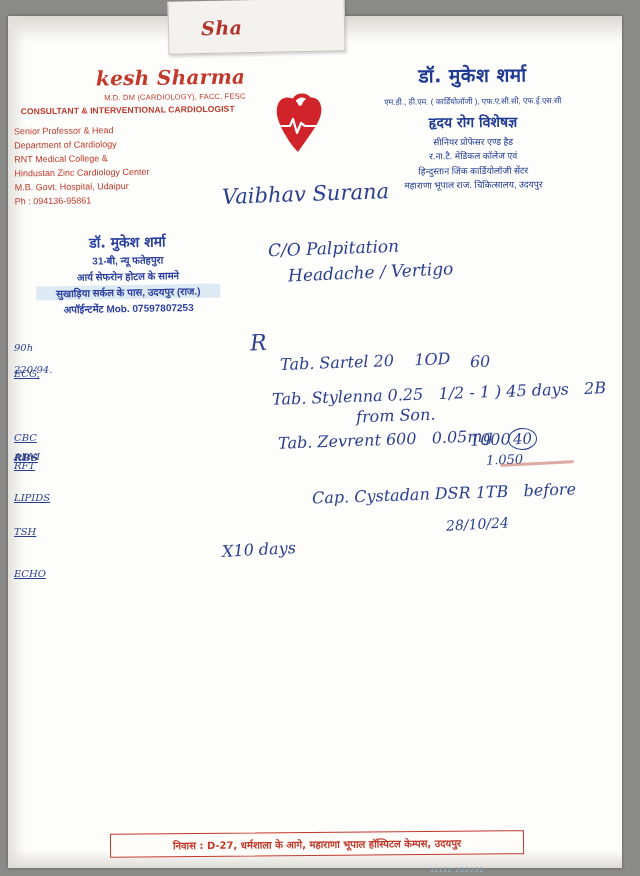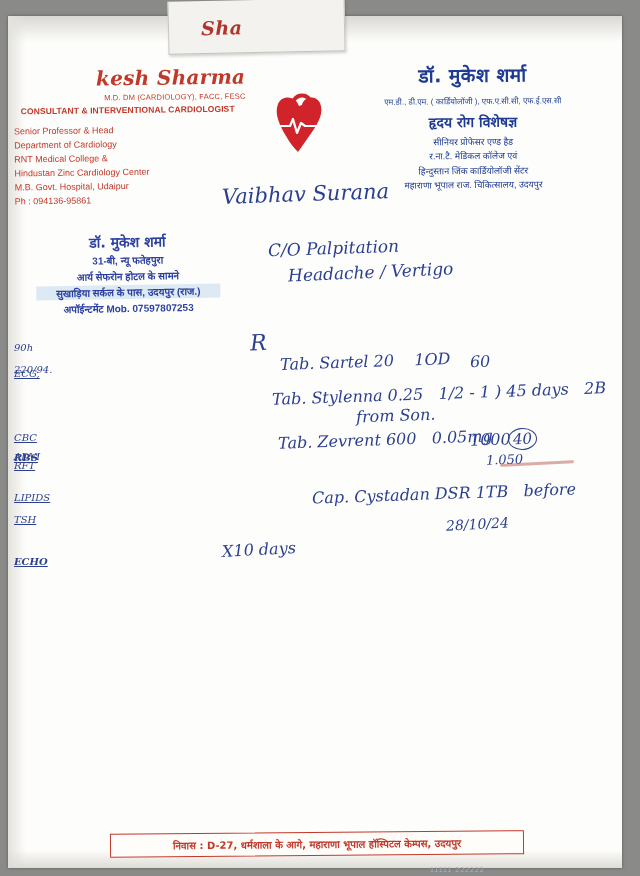--- a/index.html
+++ b/index.html
@@ -349,19 +349,19 @@
   <div class="hw hw-days">X10 days</div>
 
   <div class="hw-left-item" style="top:342px;">90h</div>
   <div class="hw-left-item" style="top:364px;">220/94.</div>
   <div class="hw-left-item hw-u" style="top:368px;">ECG,</div>
   <div class="hw-left-item" style="top:410px;margin-top:41px;">ADVI</div>
   <div class="hw-left-item hw-u" style="top:432px;">CBC</div>
   <div class="hw-left-item hw-u" style="top:452px;font-weight:bold;">RBS</div>
   <div class="hw-left-item hw-u" style="top:460px;">RFT</div>
   <div class="hw-left-item hw-u" style="top:492px;text-align:right;">LIPIDS</div>
-  <div class="hw-left-item hw-u" style="top:514px;">TSH</div>
-  <div class="hw-left-item hw-u" style="top:556px;font-weight:bold;">ECHO</div>
+  <div class="hw-left-item hw-u" style="top:526px;">TSH</div>
+  <div class="hw-left-item hw-u" style="top:568px;">ECHO</div>
 
   <div class="footer-box">निवास : D-27, धर्मशाला के आगे, महाराणा भूपाल हॉस्पिटल केम्पस, उदयपुर</div>
   <div class="footer-code">11111 222222</div>
 
 </div>
 
 </body></html>

